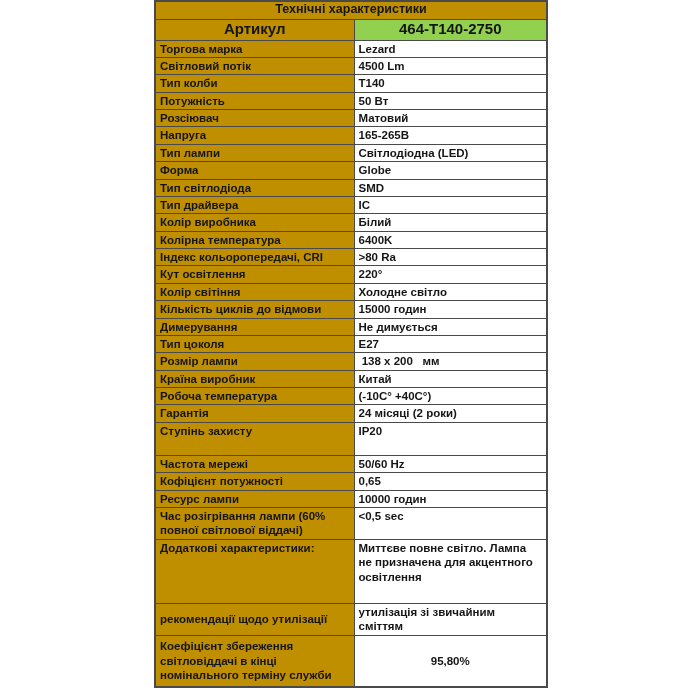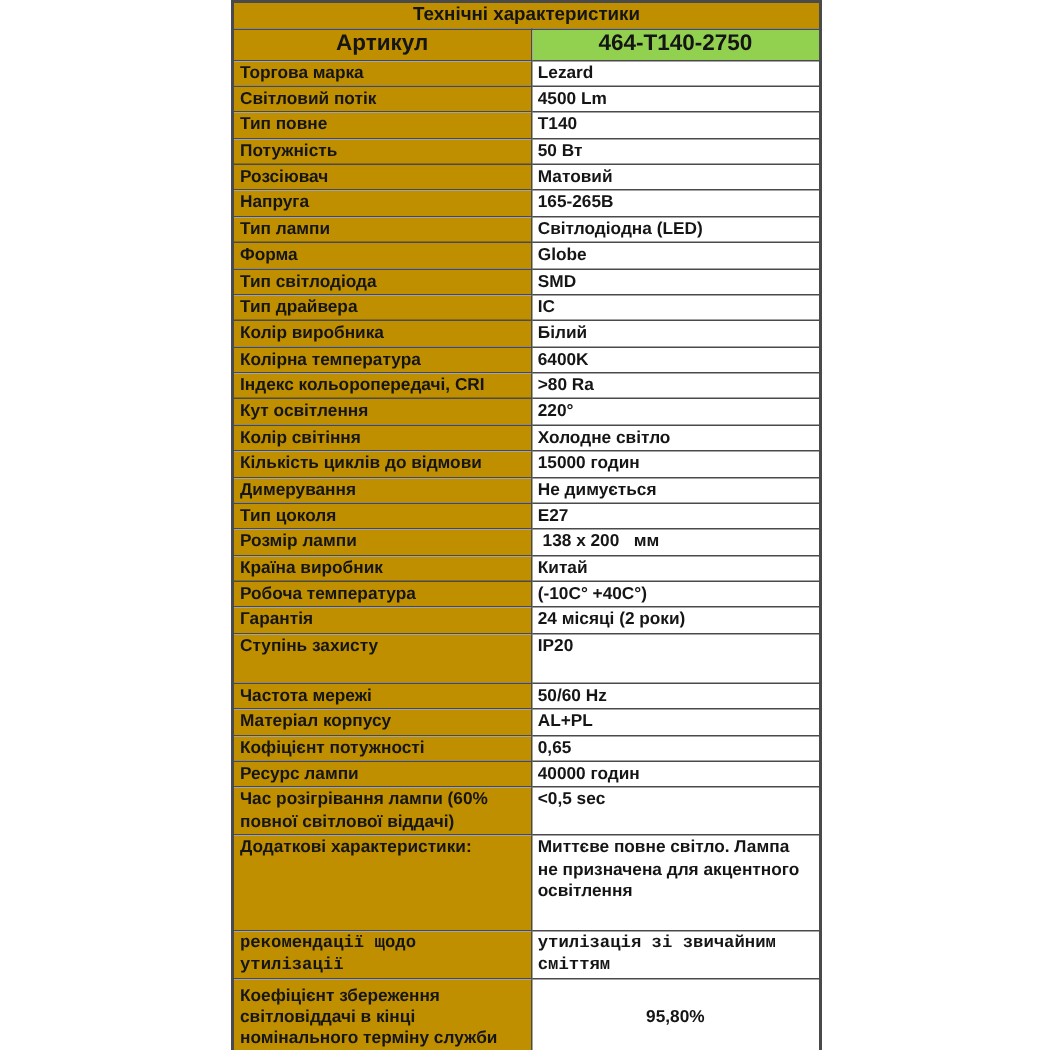--- a/index.html
+++ b/index.html
@@ -80,21 +80,21 @@
   <tbody>
       <tr>
         <td class="label-cell">Торгова марка</td>
         <td class="value-cell">Lezard</td>
       </tr>
       <tr>
         <td class="label-cell">Світловий потік</td>
         <td class="value-cell">4500 Lm</td>
       </tr>
       <tr>
-        <td class="label-cell">Тип повне</td>
+        <td class="label-cell">Тип колби</td>
         <td class="value-cell">T140</td>
       </tr>
       <tr>
         <td class="label-cell">Потужність</td>
         <td class="value-cell">50 Вт</td>
       </tr>
       <tr>
         <td class="label-cell">Розсіювач</td>
         <td class="value-cell">Матовий</td>
       </tr>
@@ -168,40 +168,36 @@
       </tr>
       <tr style="height: 33px;">
         <td class="label-cell" style="vertical-align: top;">Ступінь захисту</td>
         <td class="value-cell" style="vertical-align: top;">IP20</td>
       </tr>
       <tr>
         <td class="label-cell">Частота мережі</td>
         <td class="value-cell">50/60 Hz</td>
       </tr>
       <tr>
-        <td class="label-cell">Матеріал корпусу</td>
-        <td class="value-cell">AL+PL</td>
-      </tr>
-      <tr>
         <td class="label-cell">Кофіцієнт потужності</td>
         <td class="value-cell">0,65</td>
       </tr>
       <tr>
         <td class="label-cell">Ресурс лампи</td>
-        <td class="value-cell">40000 годин</td>
+        <td class="value-cell">10000 годин</td>
       </tr>
       <tr style="height: 32px;">
         <td class="label-cell" style="vertical-align: top;">Час розігрівання лампи (60% повної світлової віддачі)</td>
         <td class="value-cell" style="vertical-align: top; margin-left: 24px;">&lt;0,5 sec</td>
       </tr>
       <tr style="height: 64px;">
         <td class="label-cell" style="vertical-align: top;">Додаткові характеристики:</td>
         <td class="value-cell" style="vertical-align: top;">Миттєве повне світло. Лампа не призначена для акцентного освітлення</td>
       </tr>
-      <tr style="height: 17px; font-family: Liberation Mono, monospace;">
+      <tr style="height: 17px;">
         <td class="label-cell">рекомендації щодо утилізації</td>
         <td class="value-cell">утилізація зі звичайним сміттям</td>
       </tr>
       <tr style="height: 52px;">
         <td class="label-cell">Коефіцієнт збереження світловіддачі в кінці номінального терміну служби</td>
         <td class="value-cell" style="text-align: center;">95,80%</td>
       </tr>
     </tbody>
 </table>
 

